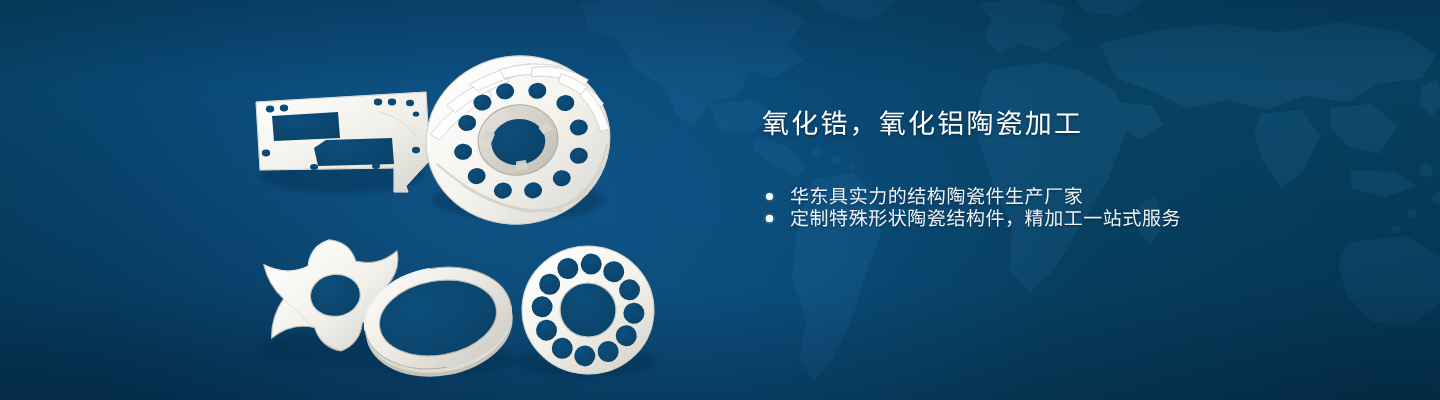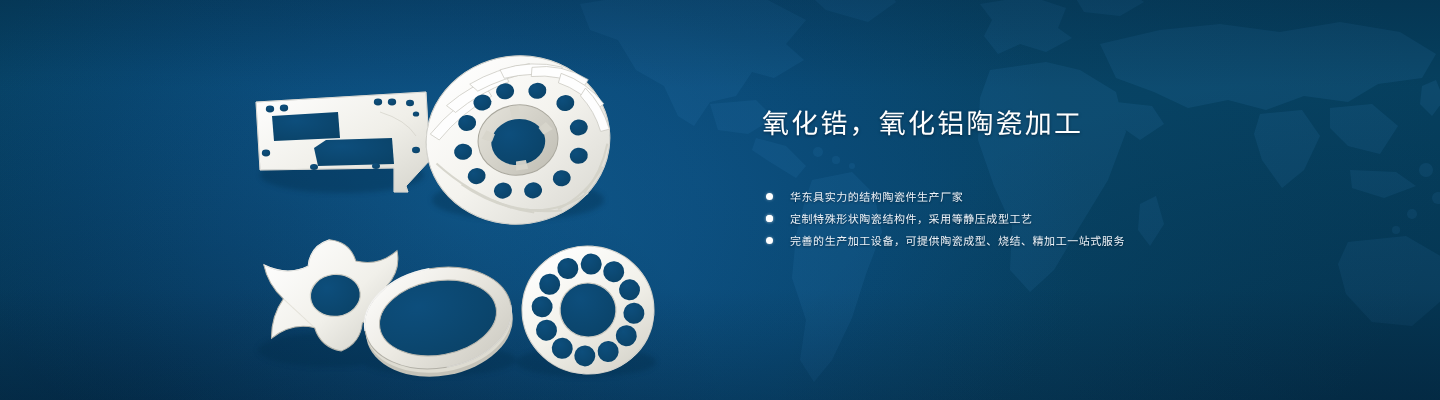--- a/index.html
+++ b/index.html
@@ -61,21 +61,21 @@
     text-shadow:0 1px 3px rgba(0,12,26,.55);
     white-space:nowrap;
   }
   .bullets{
     list-style:none;margin:44px 0 0 4px;padding:0;
   }
   .bullets li{
     position:relative;
     padding-left:24px;
     color:#eef4fa;
-    font-size:11px;
+    font-size:19px;
     line-height:22px;
     letter-spacing:.55px;
     white-space:nowrap;
     text-shadow:0 1px 2px rgba(0,12,26,.5);
   }
   .dot{
     position:absolute;left:0;top:7px;
     width:7px;height:7px;border-radius:50%;
     background:#ffffff;
     box-shadow:0 0 3px rgba(255,255,255,.45);
@@ -313,22 +313,18 @@
     <ul class="bullets">
       <li>
         <span class="dot"></span>
         <span>华东具实力的结构陶瓷件生产厂家</span>
       </li>
       <li>
         <span class="dot"></span>
       </li>
       <li>
         <span class="dot"></span>
-        <span>定制特殊形状陶瓷结构件，采用等静压成型工艺</span>
-      </li>
-      <li>
-        <span class="dot"></span>
-        <span>完善的生产加工设备，可提供陶瓷成型、烧结、精加工一站式服务</span>
+        <span>定制特殊形状陶瓷结构件，精加工一站式服务</span>
       </li>
     </ul>
   </div>
 
 </div>
 
 </body></html>

